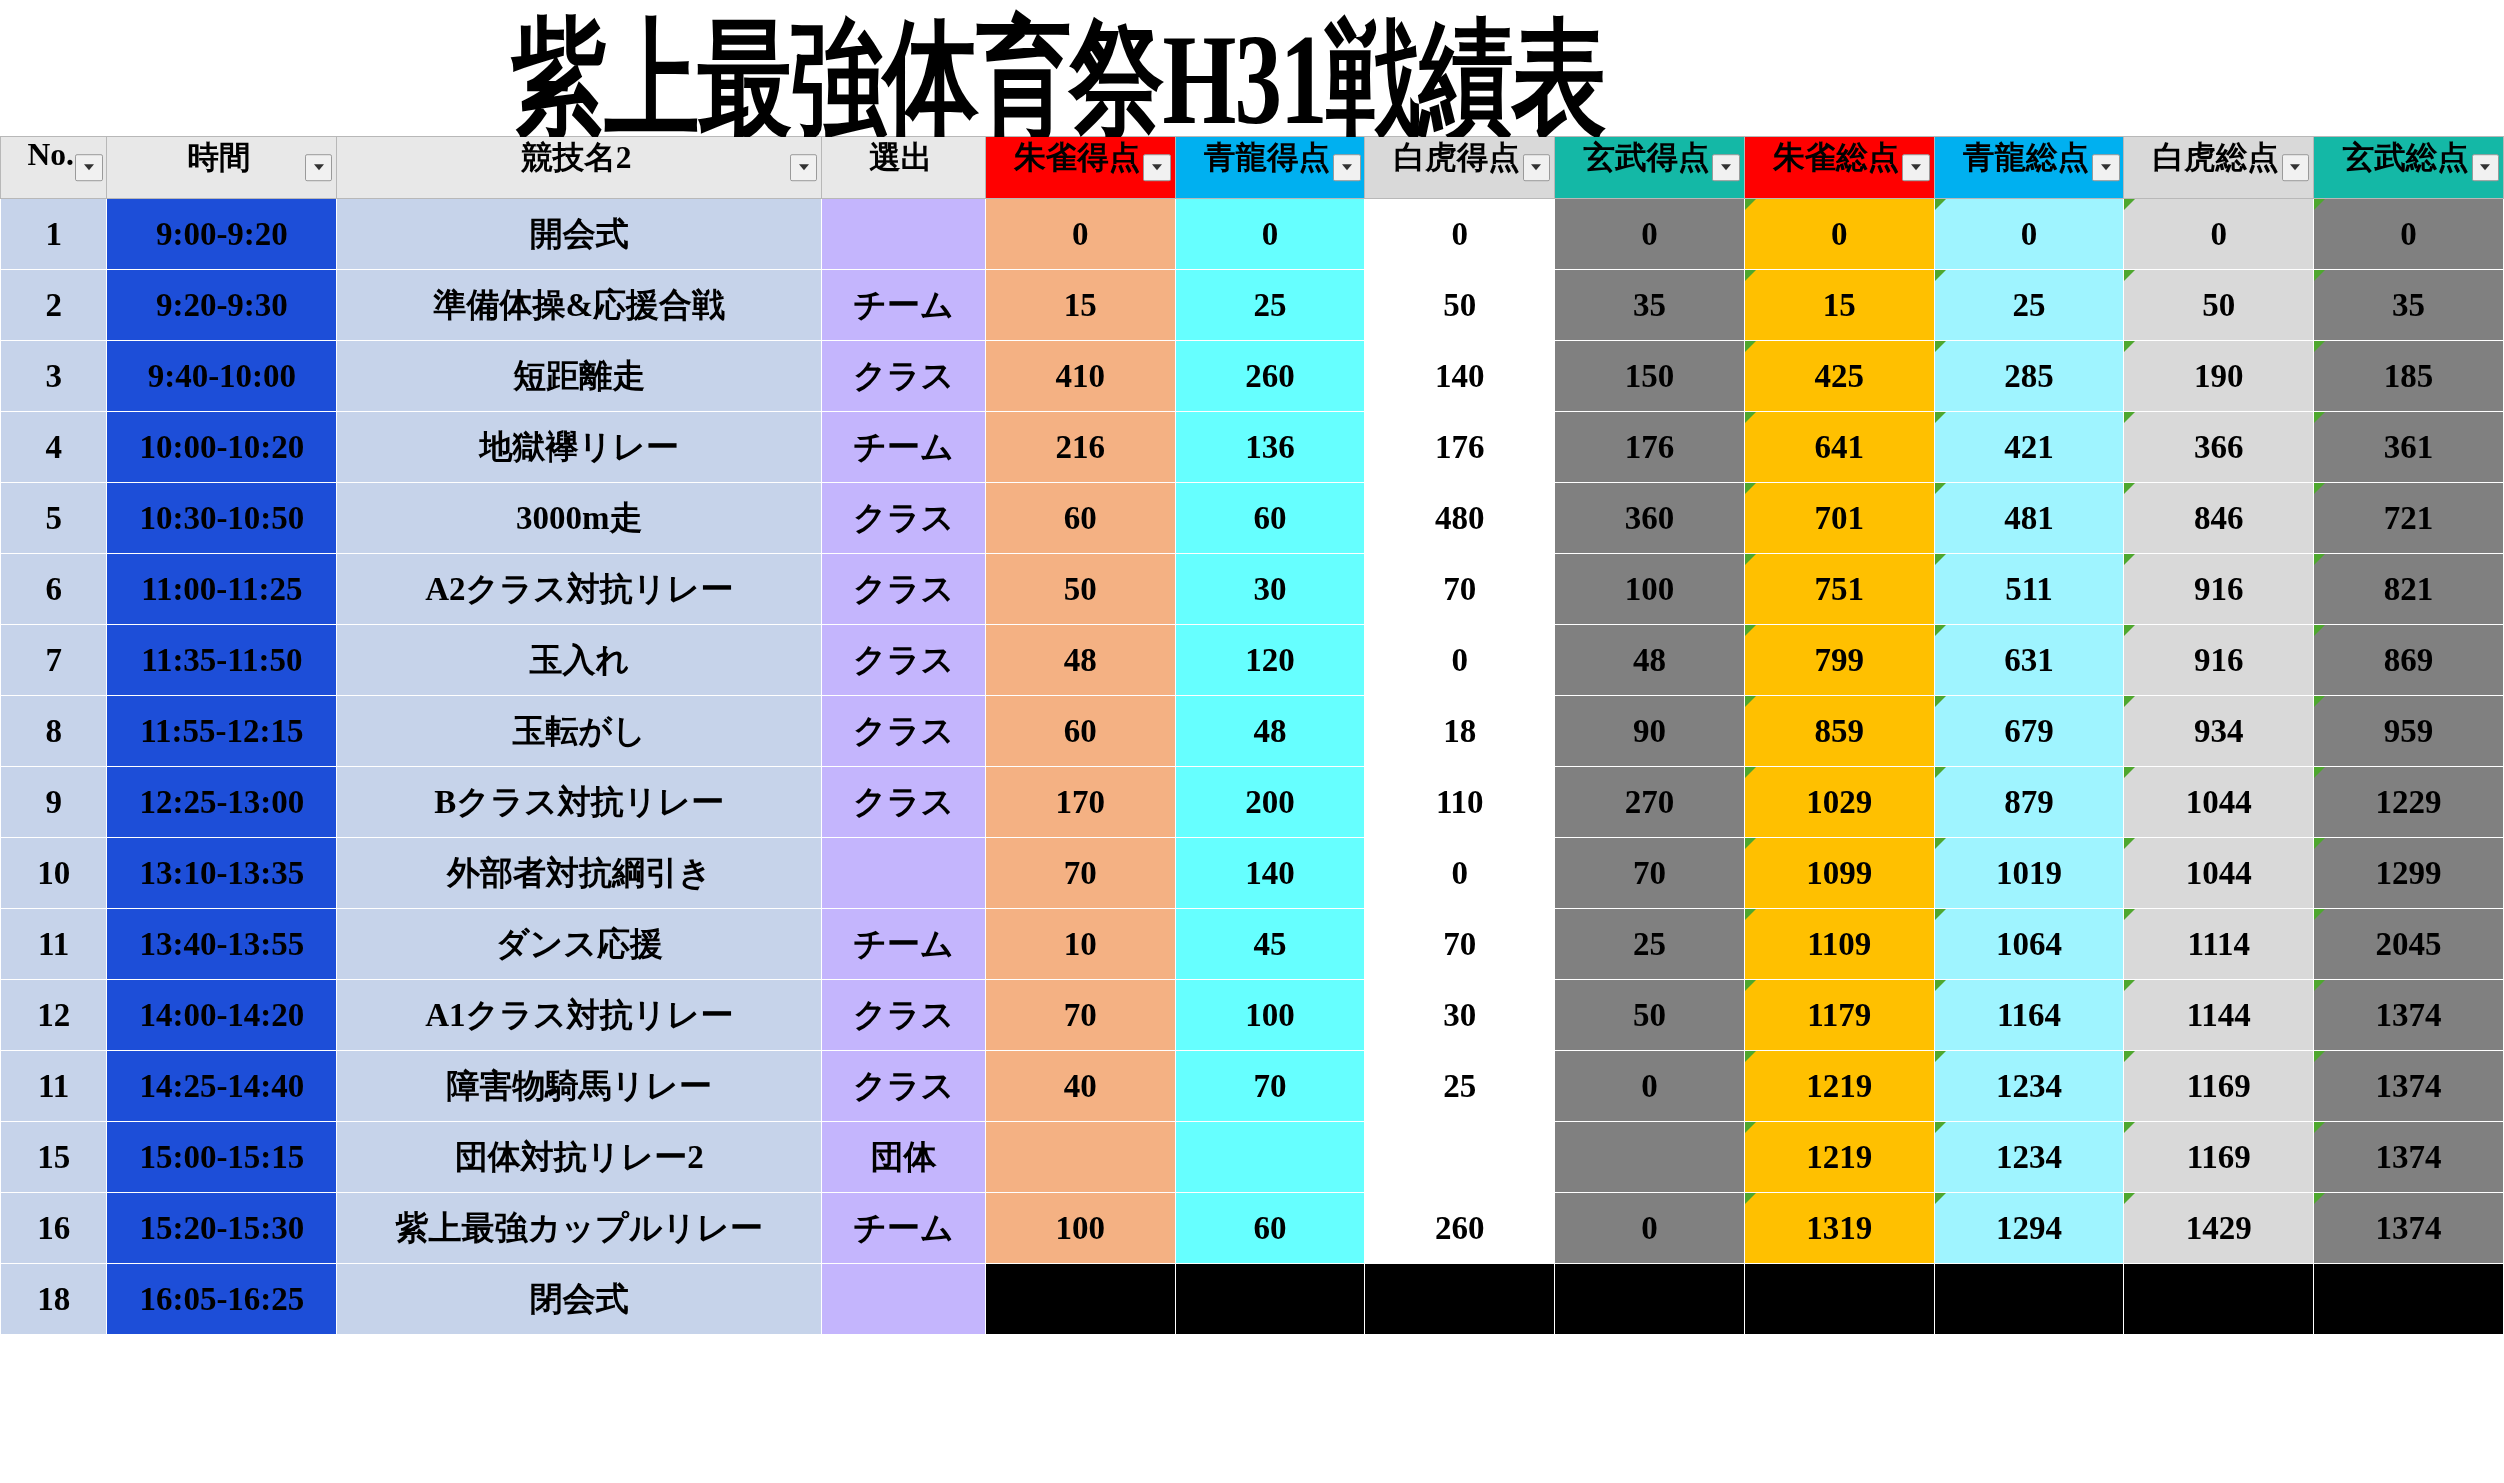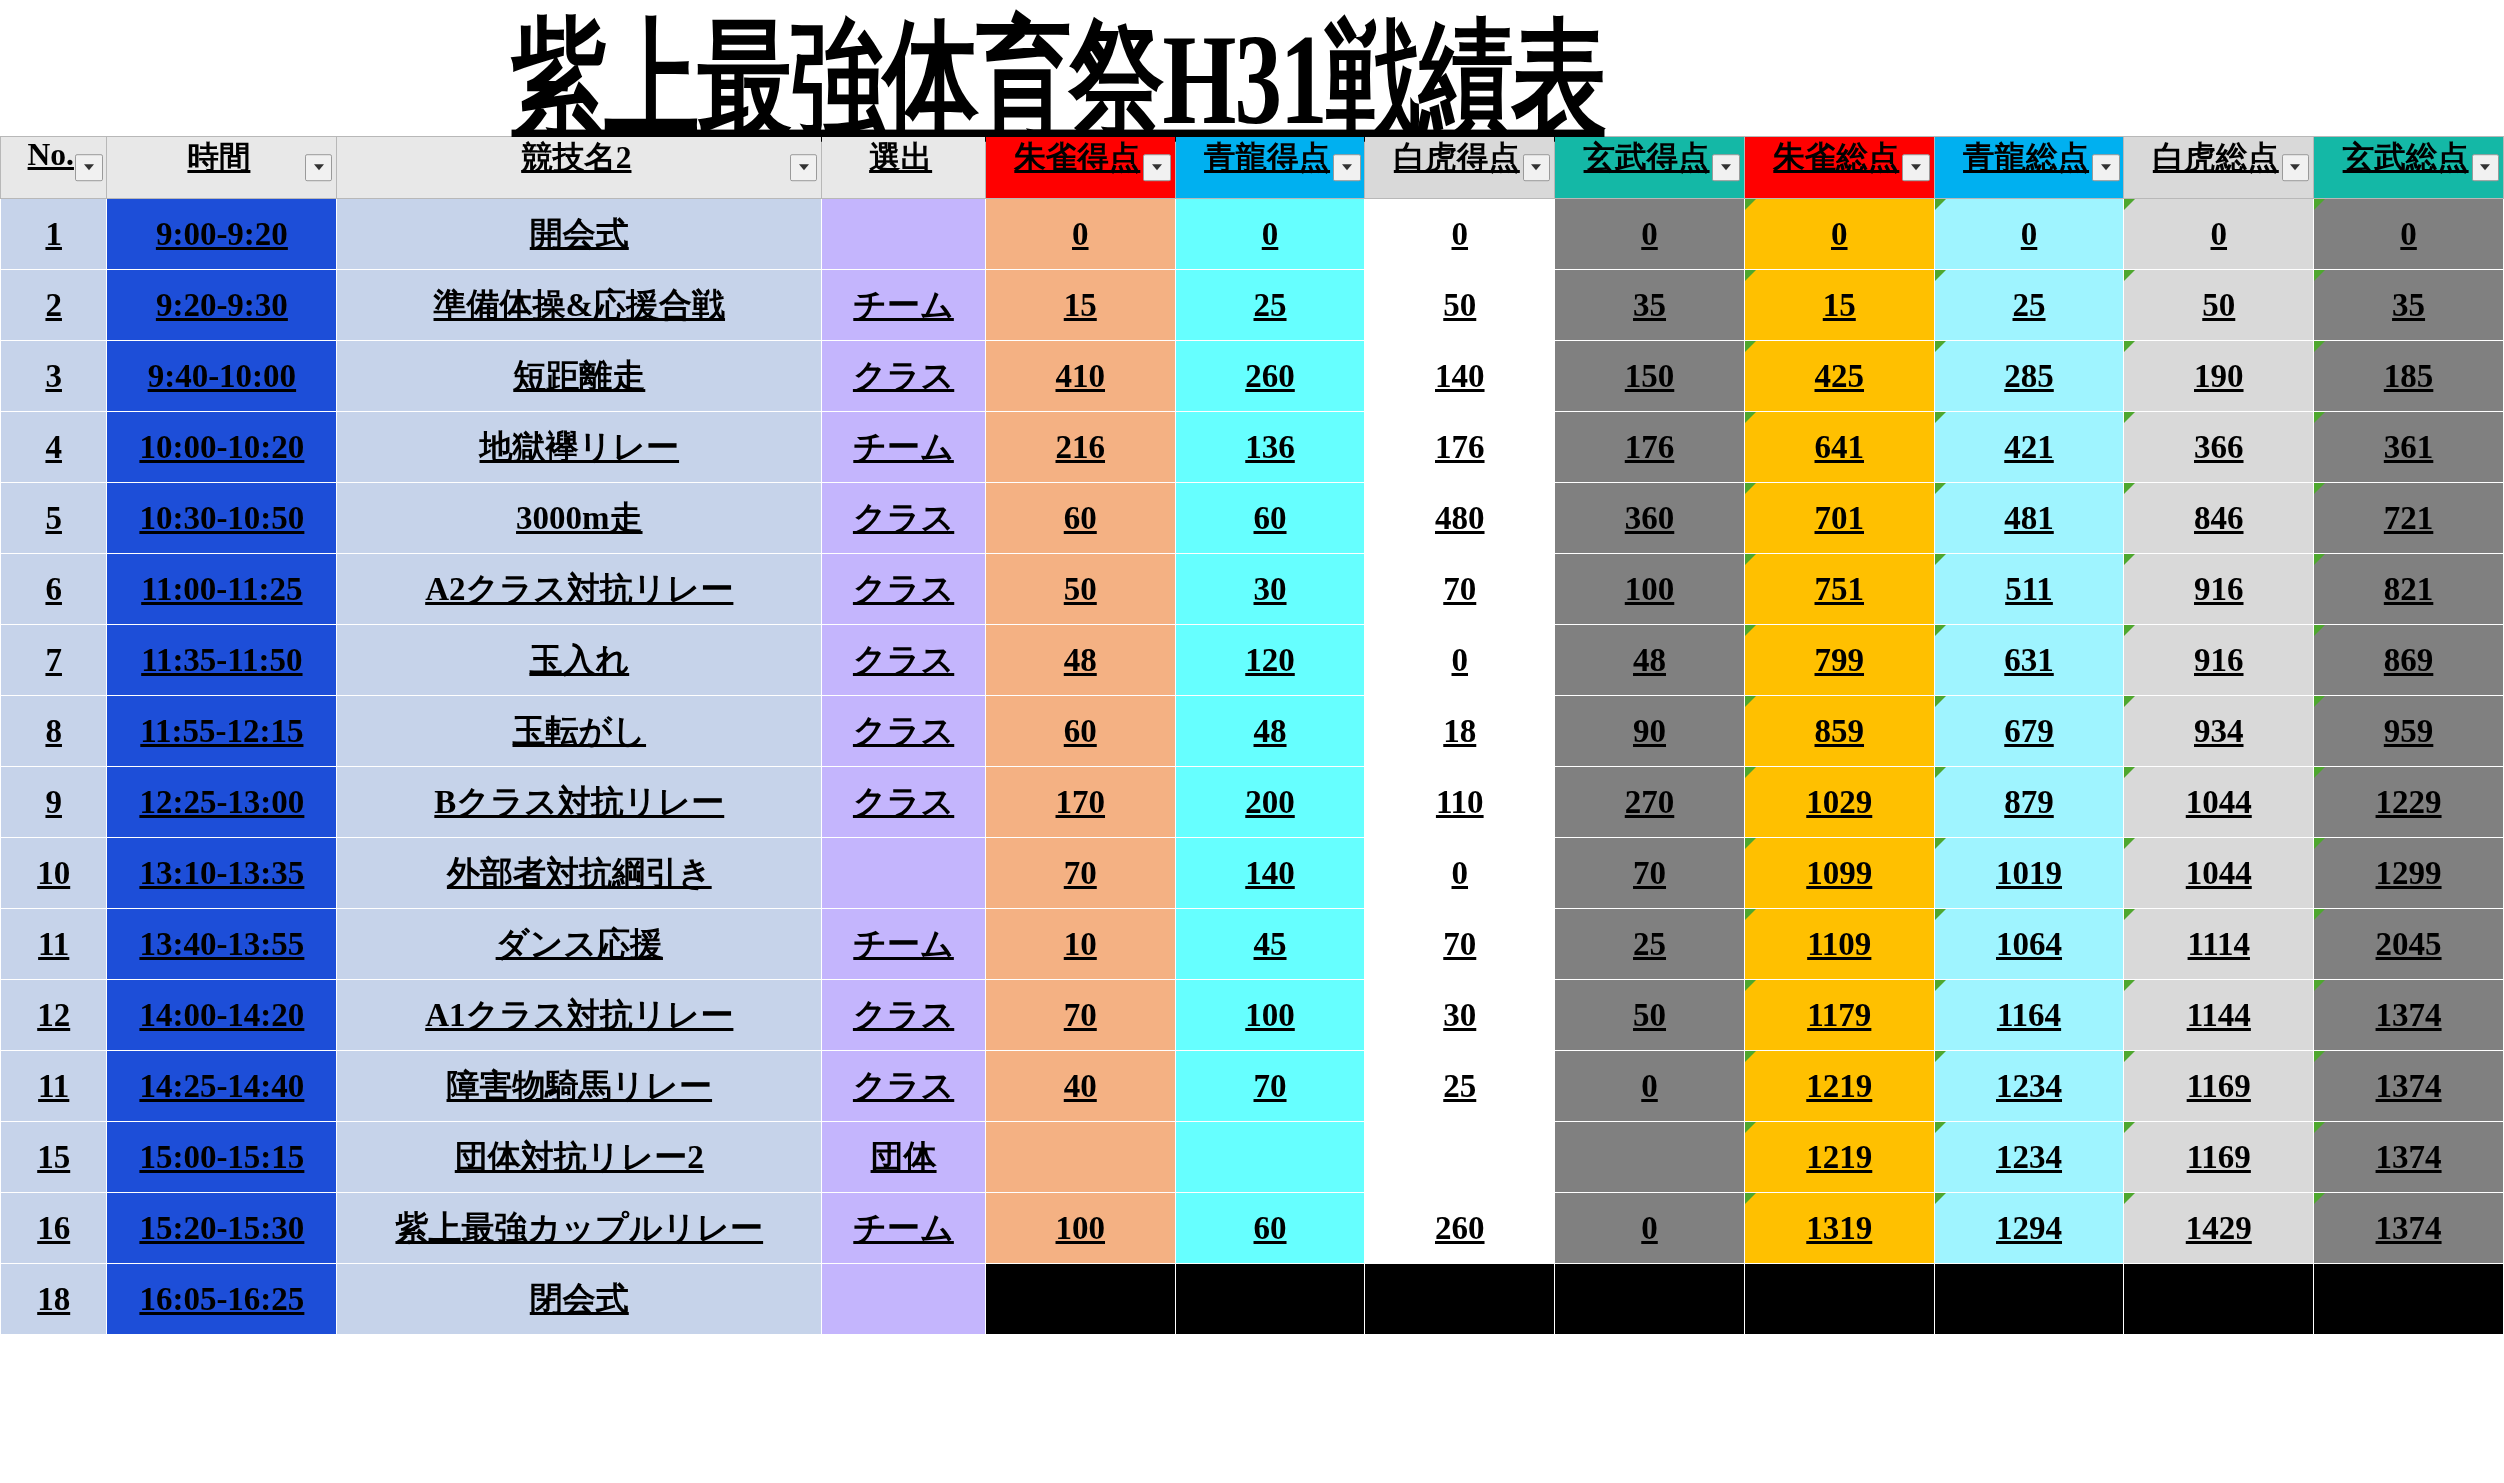--- a/index.html
+++ b/index.html
@@ -11,21 +11,20 @@
     width: 2504px;
     height: 1484px;
     font-family: "Liberation Sans", sans-serif;
     overflow: hidden;
   }
   #sheet {
     width: 2116px;
     height: 1484px;
     position: relative;
     background: #ffffff;
-    text-decoration: underline;
   }
   #title {
     text-align: center;
     font-family: "Liberation Serif", serif;
     font-weight: bold;
     font-size: 95px;
     line-height: 1.0;
     letter-spacing: -2px;
     padding-top: 11.8px;
     padding-bottom: 11.8px;

